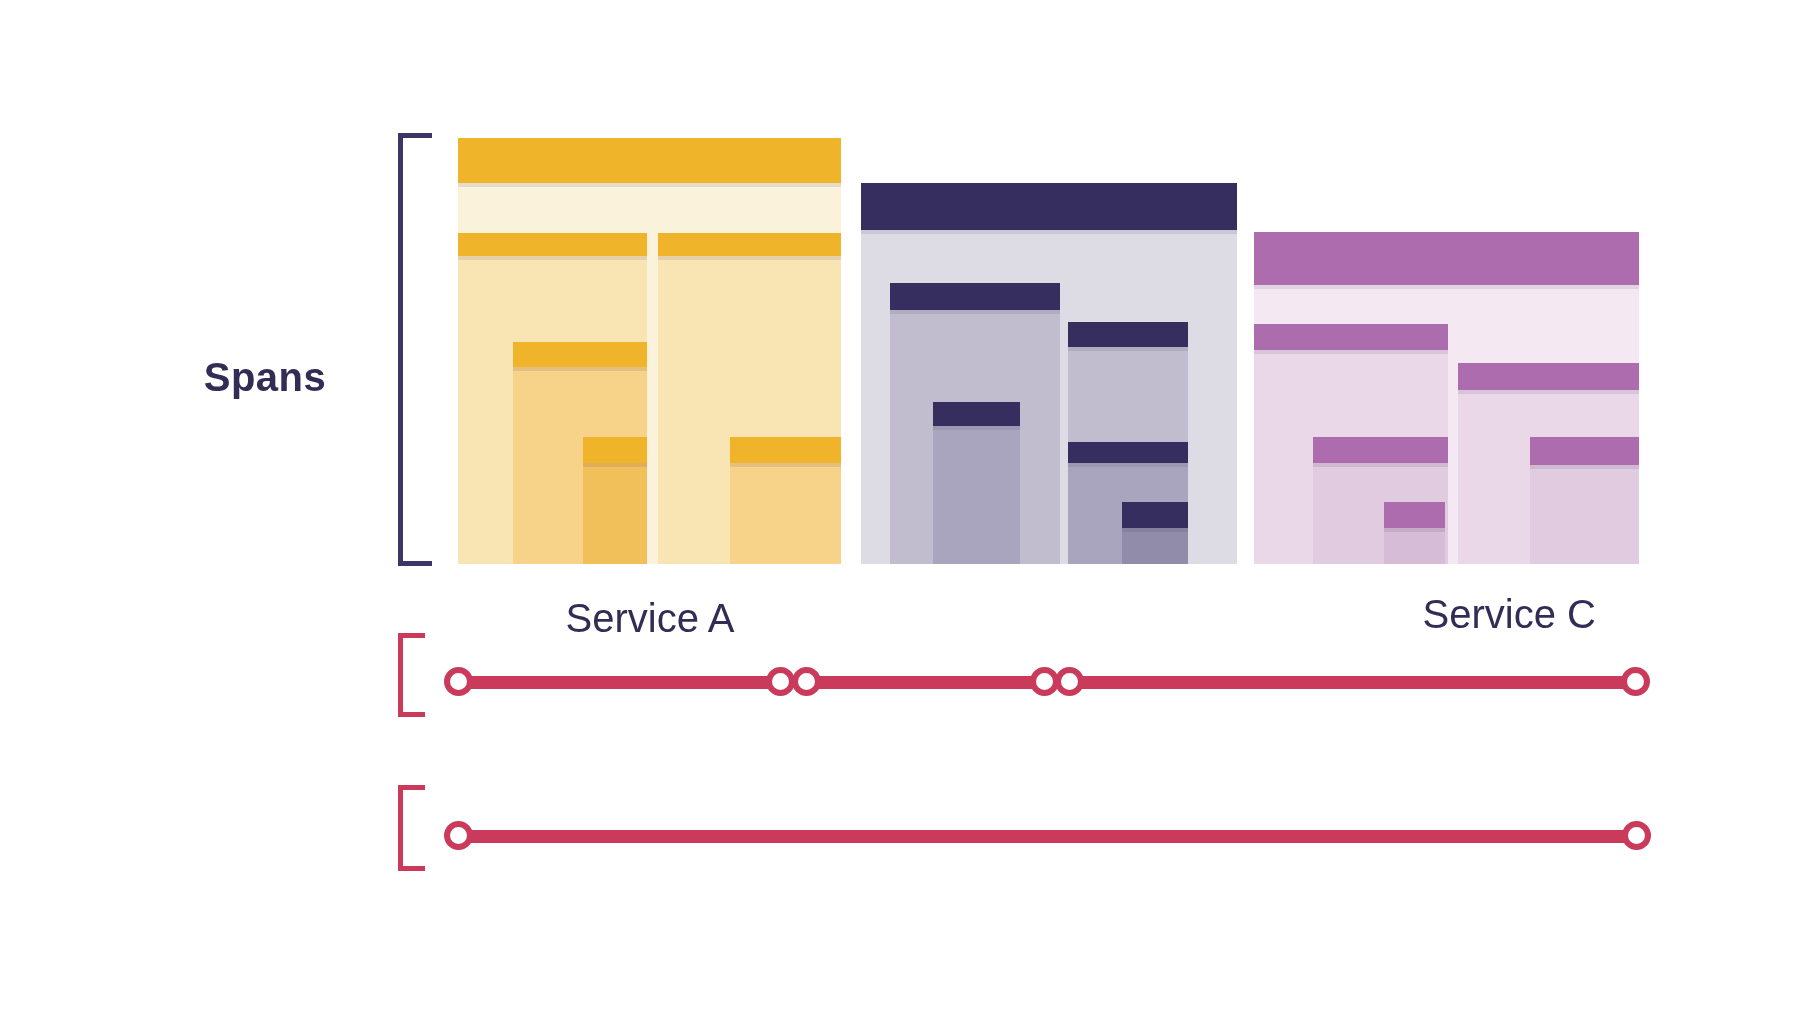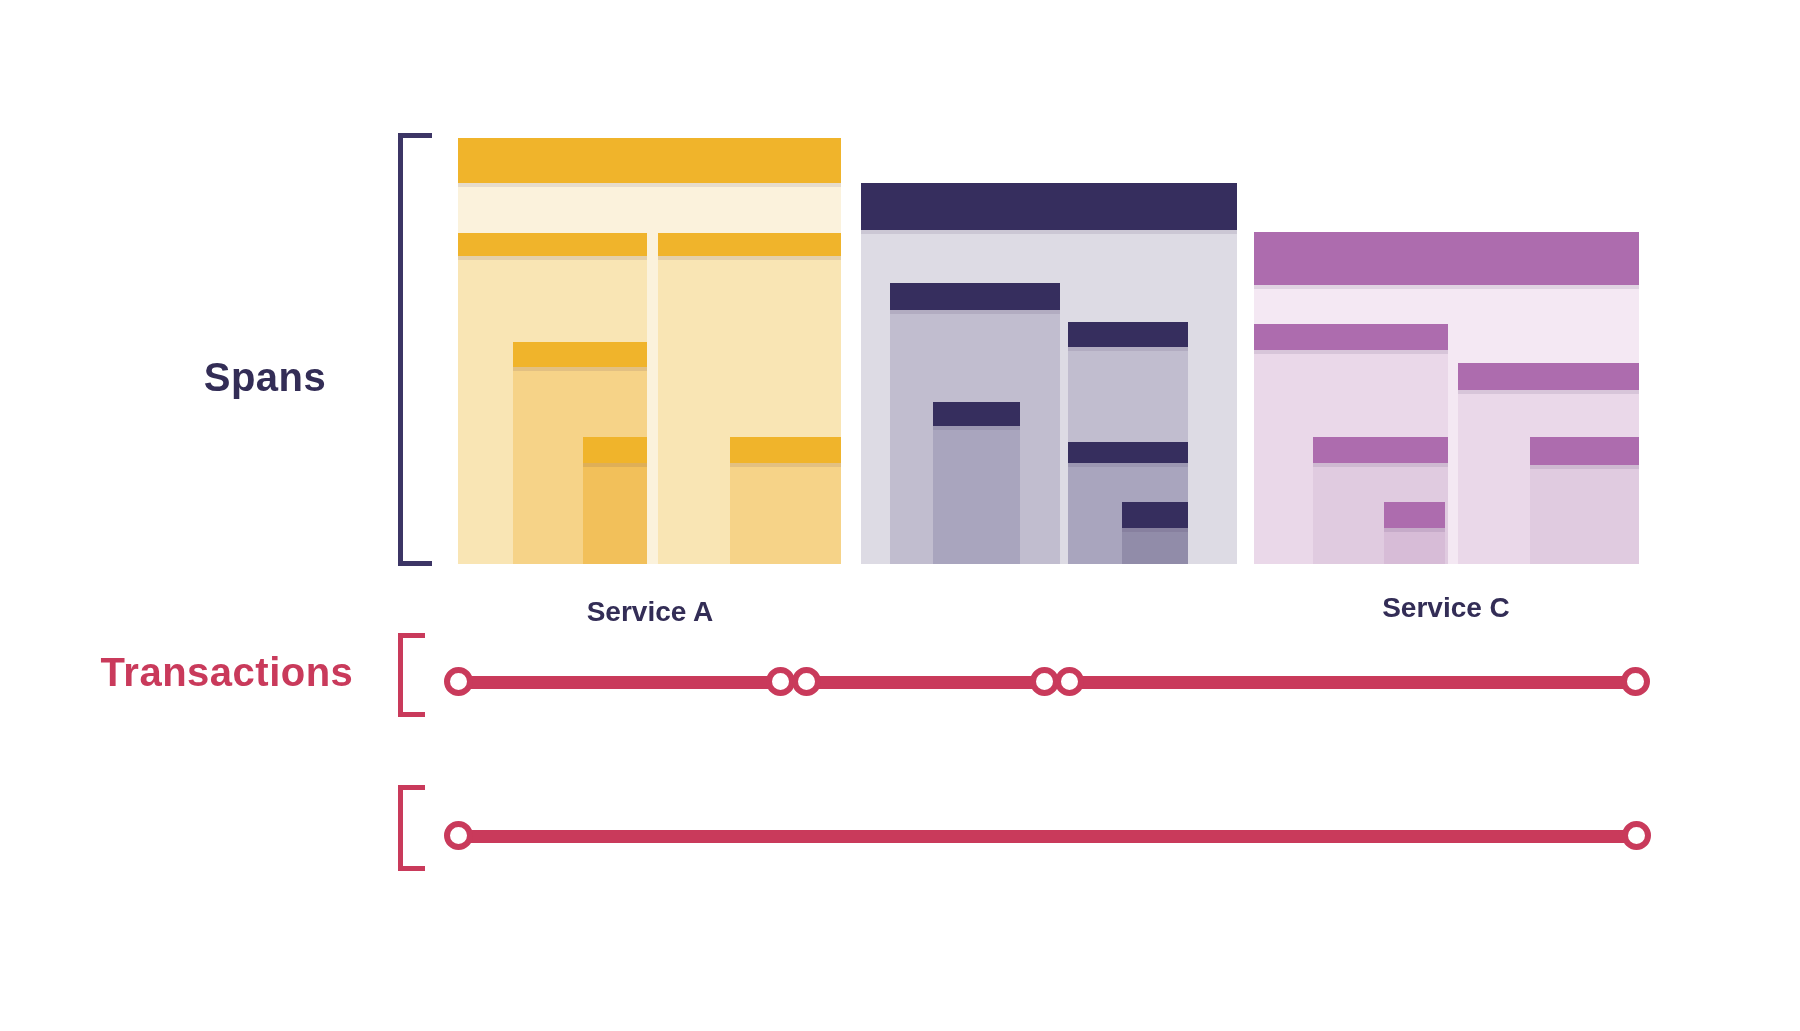--- a/index.html
+++ b/index.html
@@ -31,22 +31,22 @@
     letter-spacing: 0.5px;
   }
   .ink-text { color: var(--ink); }
   .red-text { color: var(--red); }
 
   
   .svc-label {
     position: absolute;
     width: 300px;
     text-align: center;
-    font-weight: bold;
-    font-size: 28px;
+    font-weight: normal;
+    font-size: 40px;
     color: var(--ink);
   }
 
   
   .bracket { position: absolute; border-style: solid; border-right: none; background: transparent; }
   .bracket.navy { border-color: var(--navy_bracket); border-width: 5px 0 5px 5px; }
   .bracket.red  { border-color: var(--red);          border-width: 5px 0 5px 5px; }
 
   
   .tline {
@@ -62,21 +62,20 @@
     border-radius: 50%;
     background: #ffffff;
   }
 </style>
 </head>
 <body style="background: rgb(255, 255, 255);">
 
 <div class="canvas">
 
   <div class="side-label ink-text" style="left:100px; top:355px;">Spans</div>
-  <div class="side-label red-text" style="left:62px; top:650px;">Transactions</div>
 
   <div class="bracket navy" style="left:398px; top:133px; width:29px; height:423px;"></div>
   <div class="bracket red" style="left:398px; top:633px; width:22px; height:74px;"></div>
   <div class="bracket red" style="left:398px; top:785px; width:22px; height:76px;"></div>
 
   <div>
     <div class="rect" style="left:458px; top:183px; width:383px; height:381px; background:var(--a_l0);"></div>
     <div class="bar" style="left:458px; top:138px; width:383px; height:45px; background:var(--a_bar);"></div>
 
     <div class="rect" style="left:458px; top:256px; width:189px; height:308px; background:var(--a_l1);"></div>
@@ -129,21 +128,21 @@
     <div class="bar" style="left:1384px; top:502px; width:61px; height:26px; background:var(--c_bar);"></div>
 
     <div class="rect" style="left:1458px; top:390px; width:181px; height:174px; background:var(--c_l1);"></div>
     <div class="bar" style="left:1458px; top:363px; width:181px; height:27px; background:var(--c_bar);"></div>
 
     <div class="rect dotted" style="left:1530px; top:465px; width:109px; height:99px; background:var(--c_l2);"></div>
     <div class="bar" style="left:1530px; top:437px; width:109px; height:28px; background:var(--c_bar);"></div>
   </div>
 
   <div class="svc-label" style="left:500px; top:596px;">Service A</div>
-  <div class="svc-label" style="left:1296px; top:592px;">Service C</div>
+  <div class="svc-label" style="left:1296px; top:592px;text-align:right;">Service C</div>
 
   <div>
     <div class="tline" style="left:458px; top:676px; width:322px;"></div>
     <div class="node" style="left:444px; top:667px;"></div>
     <div class="node" style="left:766px; top:667px;"></div>
 
     <div class="tline" style="left:806px; top:676px; width:238px;"></div>
     <div class="node" style="left:792px; top:667px;"></div>
     <div class="node" style="left:1030px; top:667px;"></div>
 

